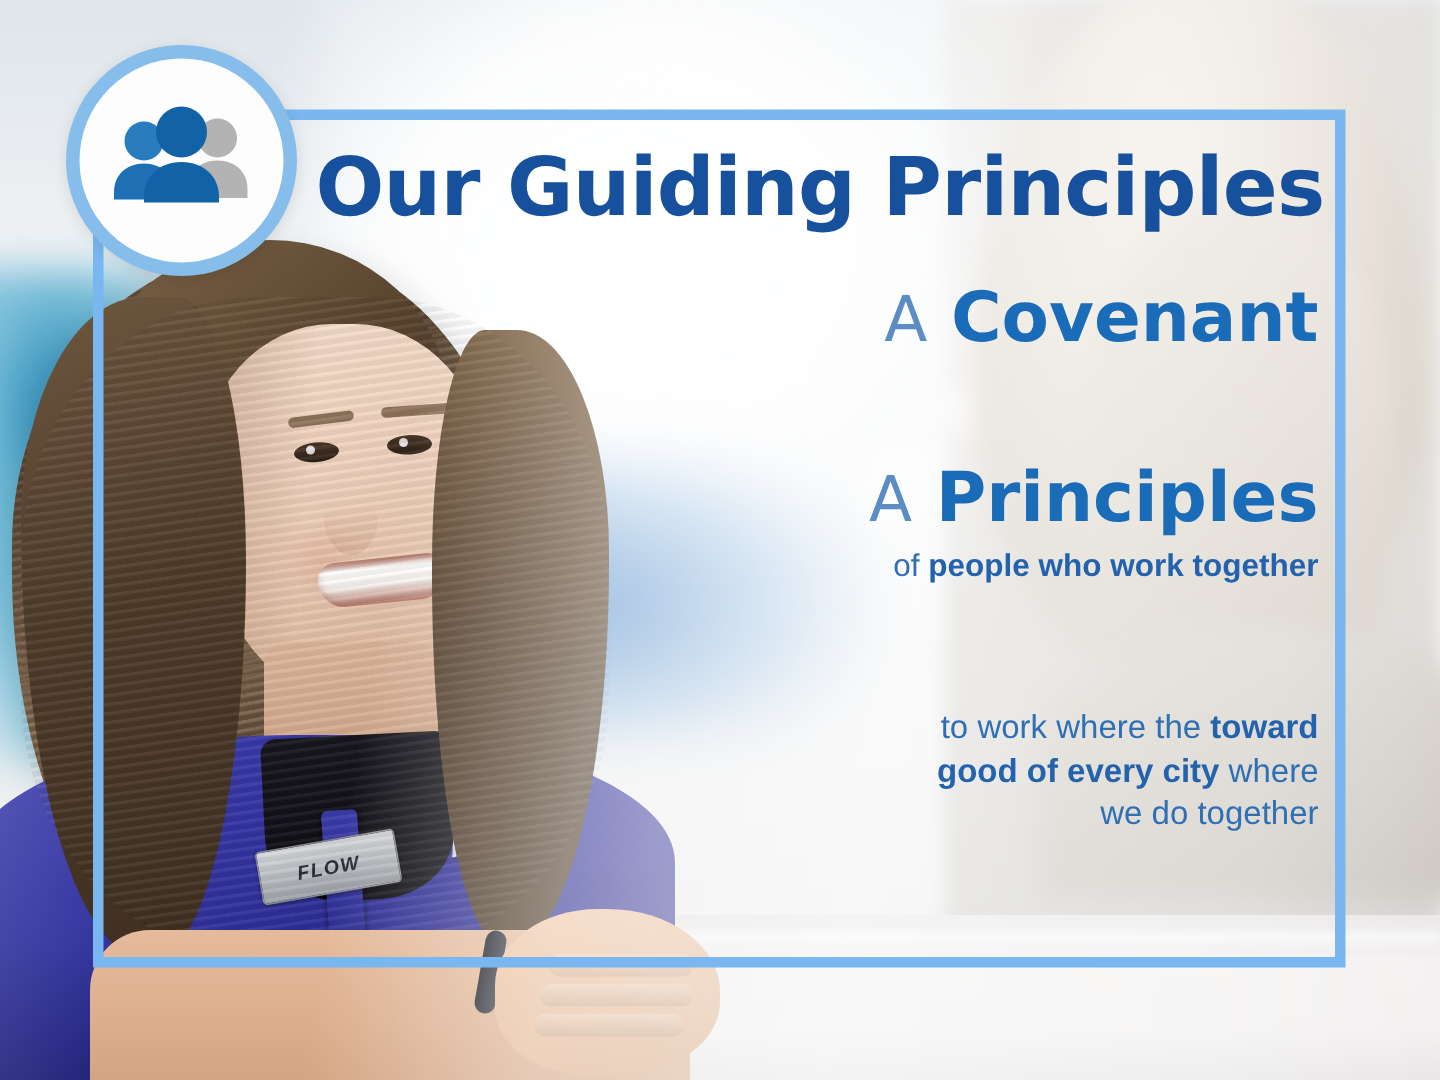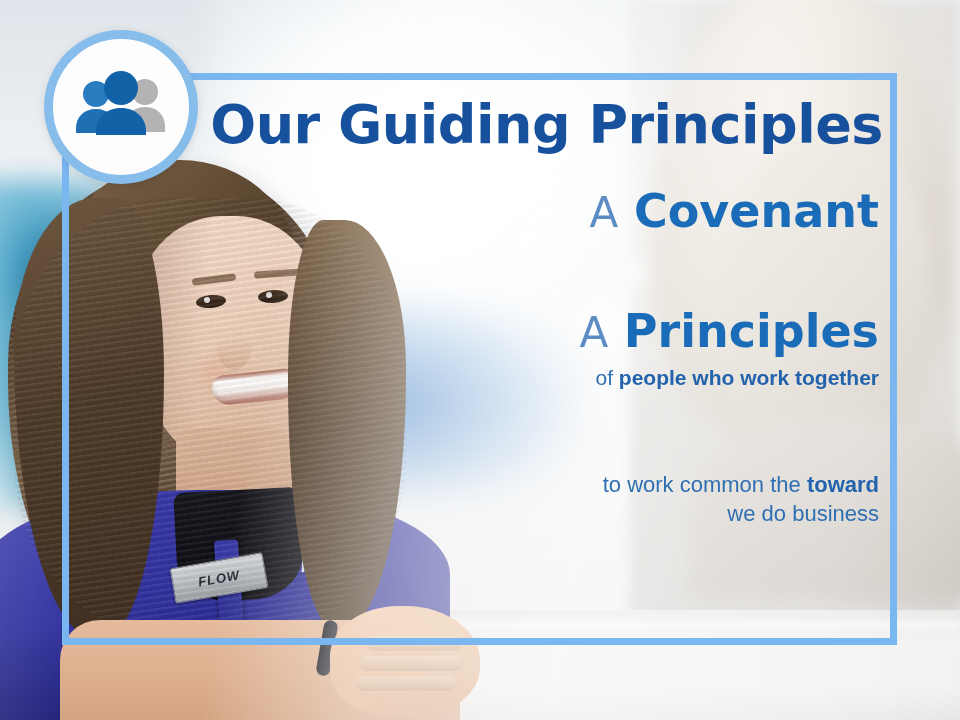--- a/index.html
+++ b/index.html
@@ -424,19 +424,20 @@
         <span class="art">A</span>
         <span class="kw">Principles</span>
       </div>
       <div class="sub">
           <span class="ln"><span>of </span><b>people who work together</b></span>
         </div>
     </div>
 
     <div class="block b3">
       <div class="sub">
-          <span class="ln"><span>to work common the </span><b>toward</b></span>
-          <span class="ln"><span>we do business</span></span>
+          <span class="ln"><span>to work where the </span><b>toward</b></span>
+          <span class="ln"><b>good of every city</b><span> where</span></span>
+          <span class="ln"><span>we do together</span></span>
         </div>
     </div>
 
   </div>
 </div>
 
 </body></html>

